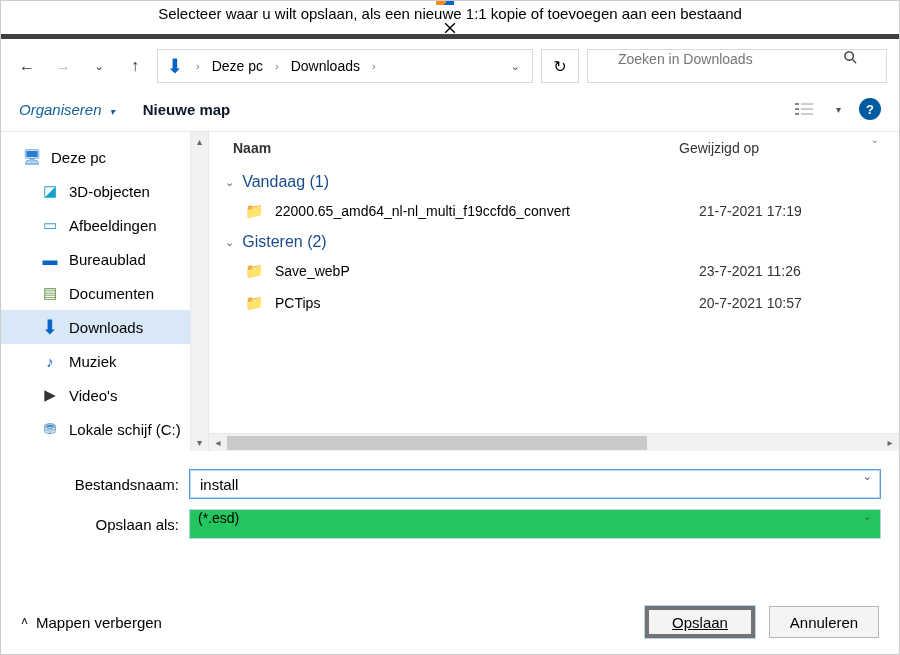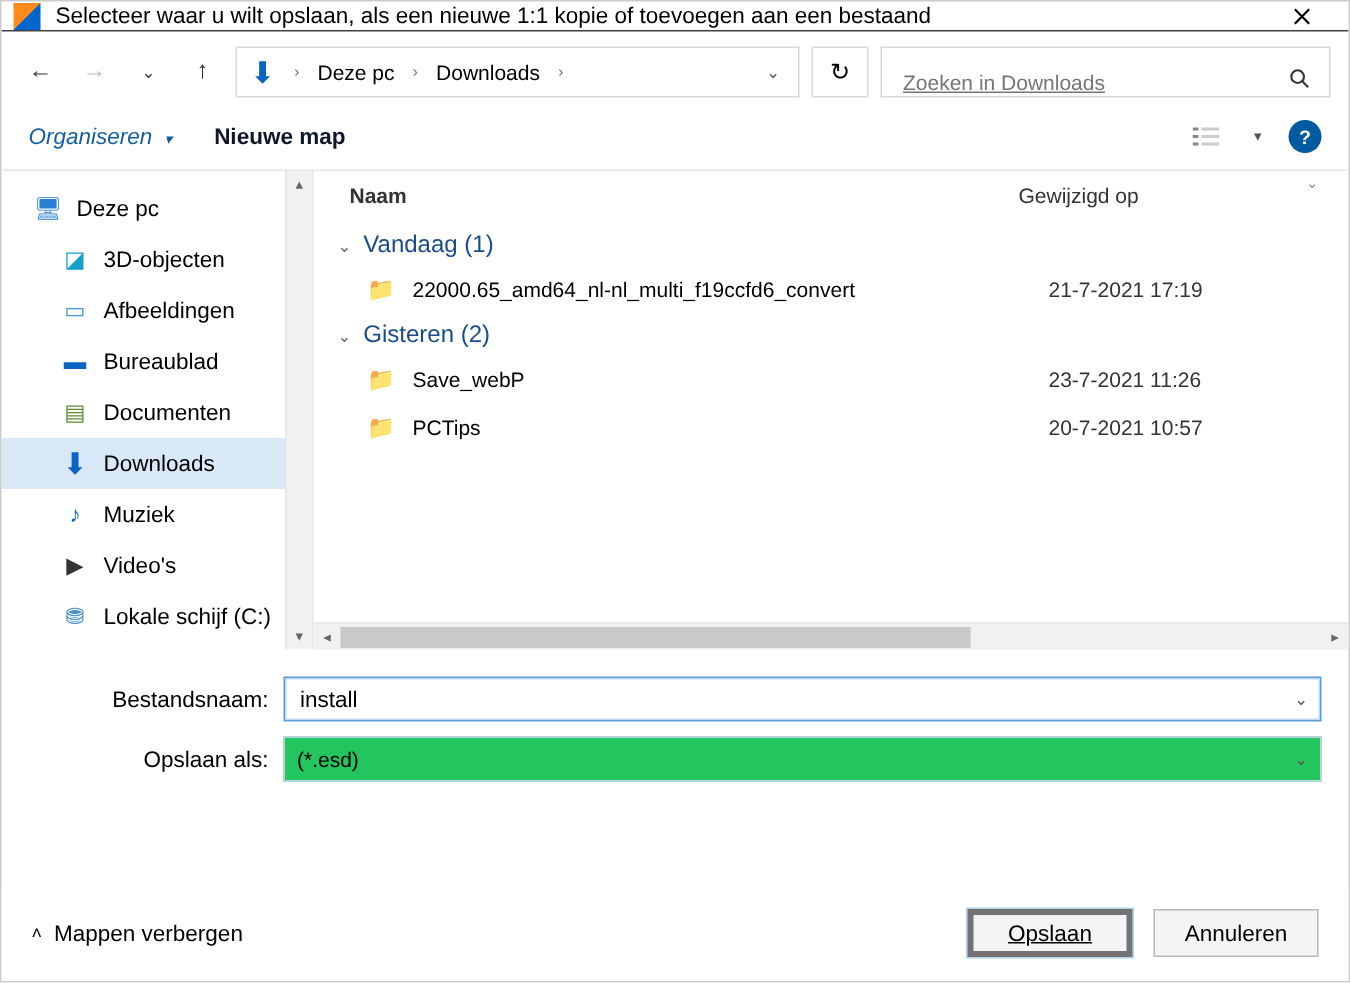--- a/index.html
+++ b/index.html
@@ -11,23 +11,24 @@
     color: #000;
     width: 900px;
     height: 655px;
     overflow: hidden;
     border: 1px solid #ccc;
   }
   
   .titlebar {
     display: flex;
     align-items: center;
-    height: 20px;
+    height: 38px;
     padding: 0 8px;
-    border-bottom: 1px solid #404040;
+    border-bottom: 5px solid #404040;
+    flex-direction: column;
   }
   .app-icon {
     width: 18px; height: 18px;
     margin-right: 10px;
     display: inline-block;
     background: linear-gradient(135deg, #ff8c1a 0 50%, #0066cc 50% 100%);
   }
   .title-text { flex: 1; font-size: 15px; }
   .close-btn {
     width: 46px; height: 36px;
@@ -71,24 +72,23 @@
   .breadcrumb .dd { color: #555; font-size: 11px; padding: 0 6px; }
   .refresh {
     width: 38px; height: 34px;
     border: 1px solid #d9d9d9;
     display: flex; align-items: center; justify-content: center;
     font-size: 16px;
   }
   .searchbox {
     width: 300px; height: 34px;
     border: 1px solid #d9d9d9;
-    display: flex; align-items: flex-end;
-    padding: 0 12px;
+    display: flex; align-items: flex-start;
+    padding: 0 28px;
     color: #777;
-    text-decoration: underline;
   }
   .searchbox input {
     flex: 1; border: none; outline: none;
     background: transparent;
     color: #555; font-size: 14px;
   }
   .search-icon { font-size: 15px; color: #333; }
 
   
   .toolbar {
@@ -233,21 +233,21 @@
   }
   .formrow label {
     width: 170px; text-align: right;
     padding-right: 10px;
     font-size: 15px;
   }
   .formrow .field {
     flex: 1;
     height: 30px;
     border: 1px solid #bcd0e8;
-    display: flex; align-items: center;
+    display: flex; 
     padding: 0 8px;
     background: #fff;
     position: relative;
   }
   .formrow .field.focus { border-color: #5a9bdb; box-shadow: 0 0 0 1px rgba(90,155,219,0.4) inset; }
   .formrow .field input {
     border: none; outline: none; flex: 1; font-size: 15px; background: transparent;
   }
   .formrow .field.combo { background: #22c55e; }
   .field .dd { position: absolute; right: 8px; font-size: 11px; color: #555; }

